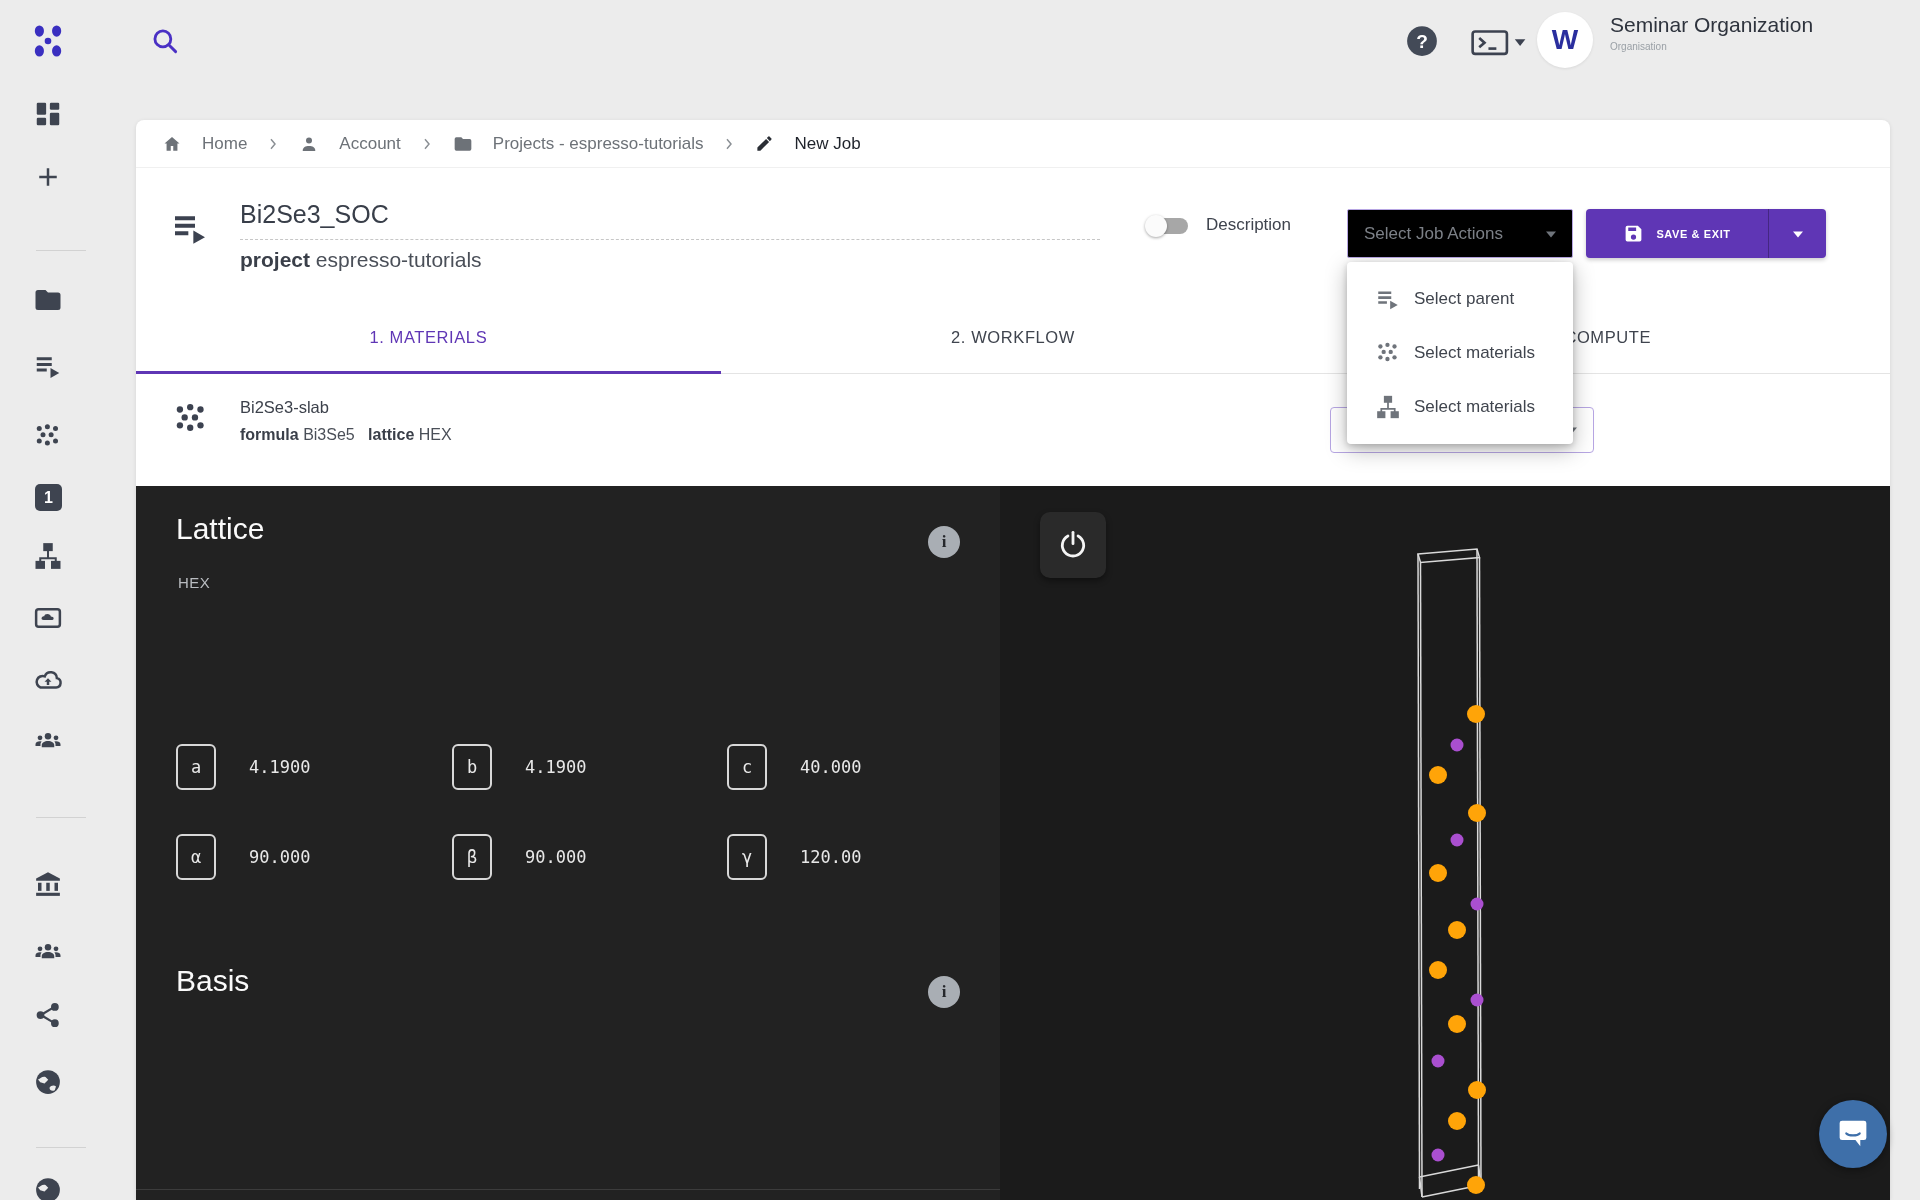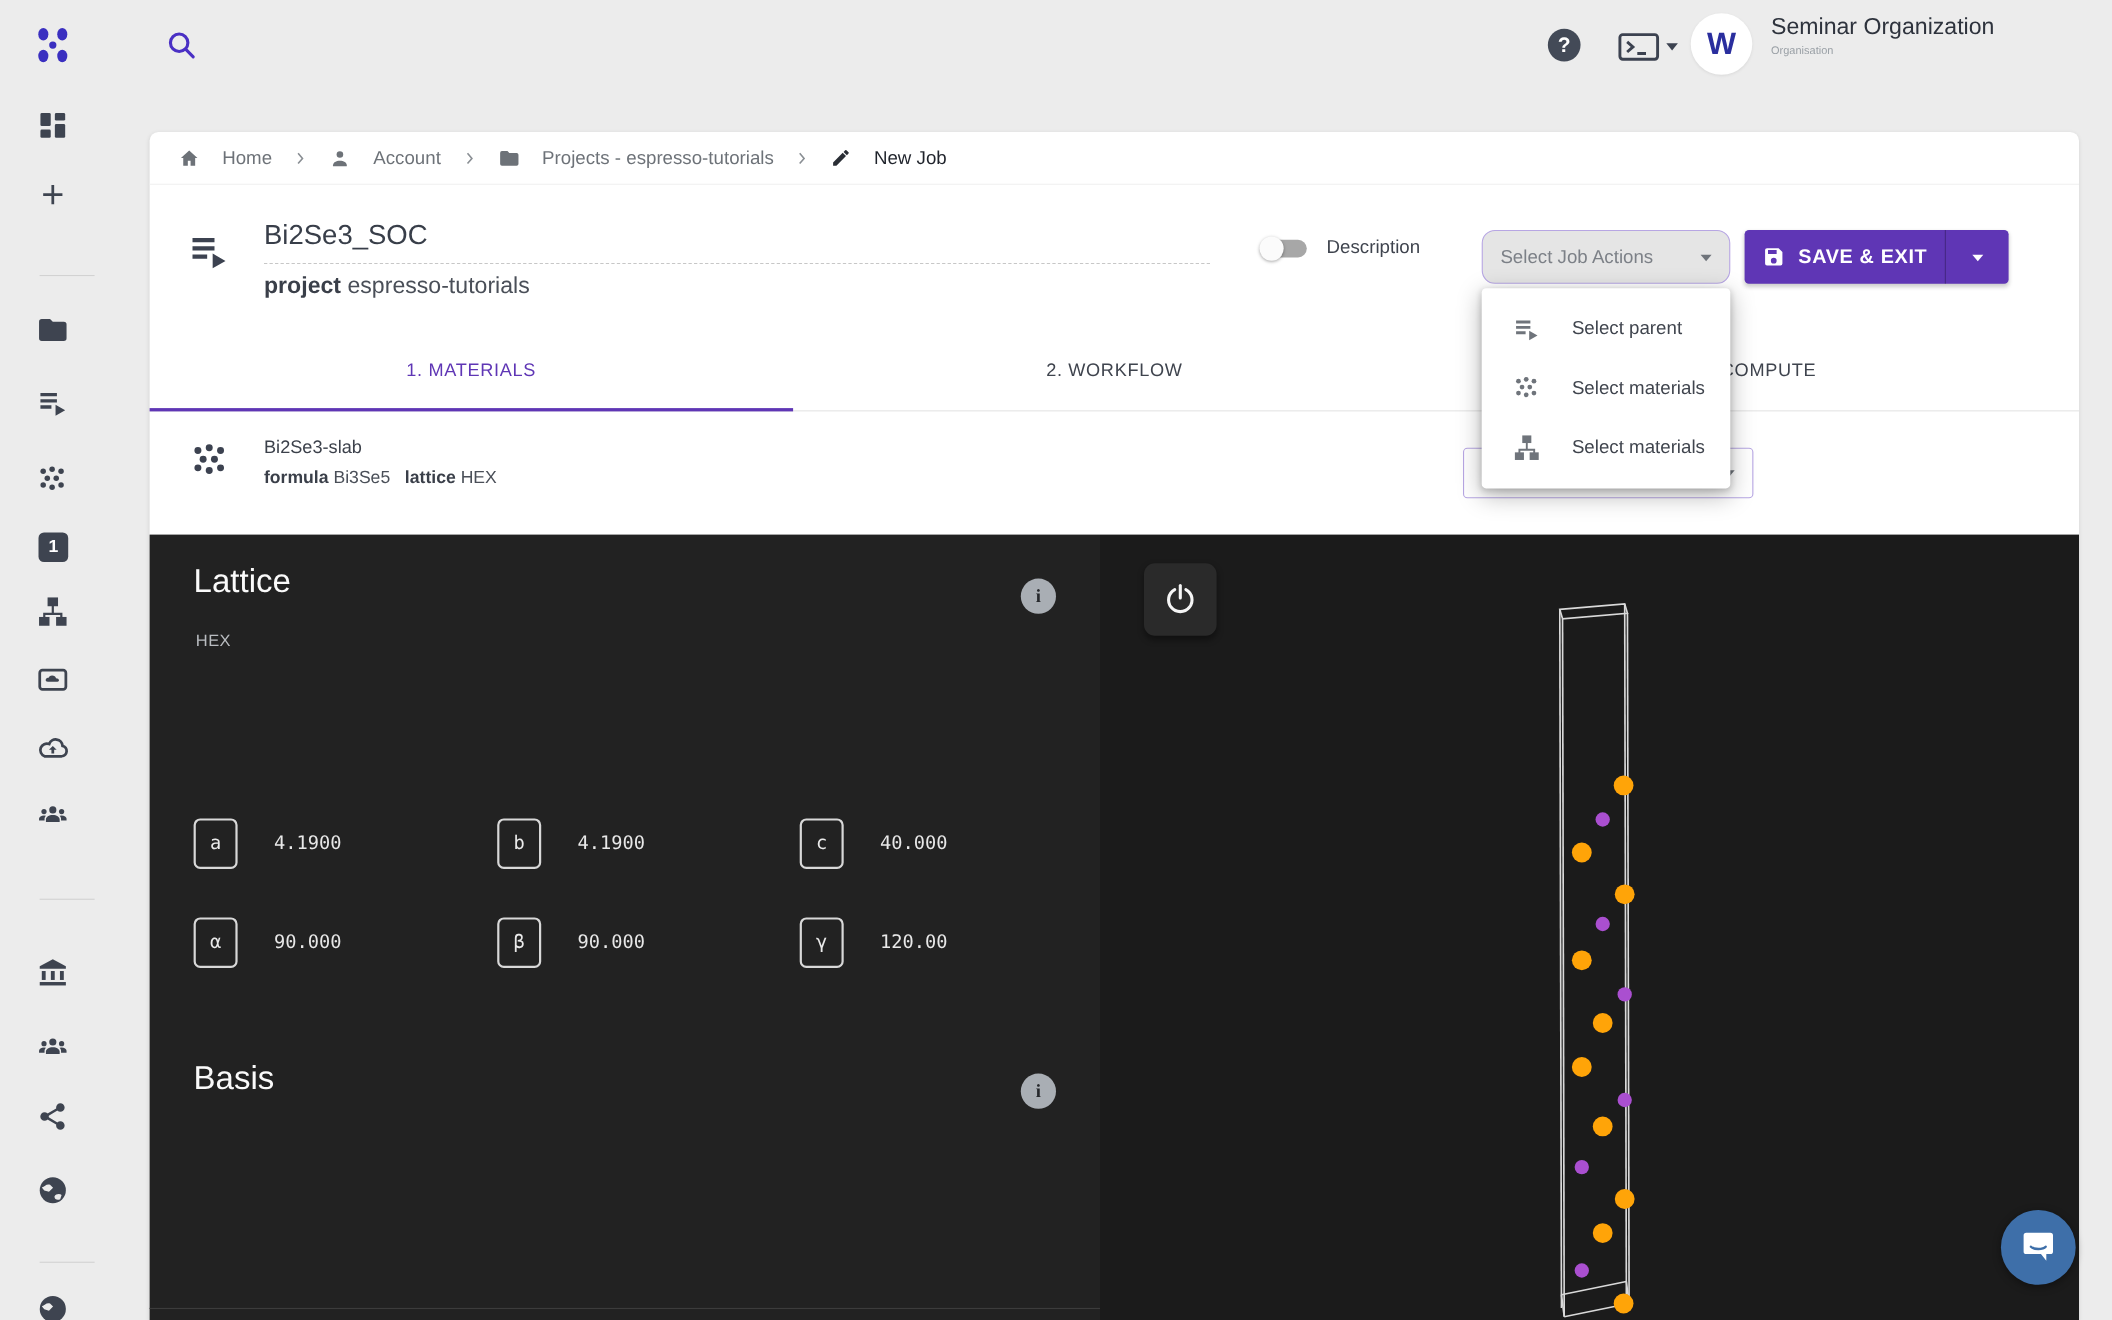--- a/index.html
+++ b/index.html
@@ -38,28 +38,28 @@
   .job-title { position:absolute; left:104px; top:80px; width:860px; font-size:25px;
     color:#383e49; padding-bottom:10px; border-bottom:1px dashed #c7c7c7; }
   .job-project { position:absolute; left:104px; top:128px; font-size:21px; color:#4a4f58; }
   .job-project b { font-weight:bold; color:#3a3f49; }
   .toggle { position:absolute; left:1012px; top:98px; width:40px; height:16px;
     background:#a7a7a7; border-radius:8px; cursor:pointer; }
   .toggle .knob { position:absolute; left:-3px; top:-3px; width:22px; height:22px;
     border-radius:50%; background:#fbfbfb; box-shadow:0 1px 3px rgba(0,0,0,.35); }
   .desc-label { position:absolute; left:1070px; top:95px; font-size:17px; color:#3f444e; }
   .select-actions { position:absolute; left:1211px; top:89px; width:226px; height:49px;
-    border:1px solid #b7a6e3; border-radius:12px; background:#e5e5e5; display:flex;
+    border:1px solid #b7a6e3; border-radius:2px; background:#000000; display:flex;
     align-items:center; padding:0 14px 0 16px; cursor:pointer; }
   .select-actions span { flex:1; font-size:17px; color:#7c8087; }
   .save-btn { position:absolute; left:1450px; top:89px; width:240px; height:49px;
     background:#5f36b5; border-radius:4px; display:flex; color:#fff; cursor:pointer;
     box-shadow:0 2px 4px rgba(0,0,0,.2); }
   .save-main { flex:1; display:flex; align-items:center; justify-content:center; gap:12px;
-    font-size:18px; font-weight:bold; letter-spacing:.6px; }
+    font-size:11px; font-weight:bold; letter-spacing:.6px; }
   .save-caret { width:58px; display:flex; align-items:center; justify-content:center;
     border-left:1px solid rgba(0,0,0,.28); }
 
   
   .tabs { position:absolute; left:0; top:182px; width:100%; height:72px; display:flex;
     border-bottom:1px solid #e4e4e4; }
   .tab { flex:1; display:flex; align-items:center; justify-content:center; font-size:16.5px;
     font-weight:500; letter-spacing:.6px; color:#3f444e; cursor:pointer; position:relative; }
   .tab.active { color:#5f36b5; }
   .tab.active::after { content:""; position:absolute; left:0; bottom:-1px; width:100%;
@@ -76,21 +76,21 @@
     border:1px solid #cfcfcf; border-radius:8px; display:flex; background:#fff; }
   .pager .pg-btn { width:66px; display:flex; align-items:center; justify-content:center; cursor:pointer; }
   .pager .pg-label { flex:1; display:flex; align-items:center; justify-content:center;
     font-size:15px; font-weight:500; letter-spacing:1px; color:#3c414b;
     border-left:1px solid #d8d8d8; border-right:1px solid #d8d8d8; }
 
   
   .menu { position:absolute; left:1211px; top:142px; width:226px; height:182px; background:#fff;
     border-radius:4px; box-shadow:0 6px 22px rgba(0,0,0,.28), 0 2px 6px rgba(0,0,0,.18);
     z-index:50; padding-top:10px; }
-  .menu-item { height:54px; display:flex; align-items:center; padding-left:28px; gap:28px;
+  .menu-item { height:54px; display:flex; align-items:center; padding-left:28px; gap:13px;
     font-size:17px; color:#40454e; cursor:pointer; }
 
   
   .panel-left { position:absolute; left:0; top:366px; width:864px; height:714px; background:#222222; }
   .panel-title { position:absolute; left:40px; font-size:30px; font-weight:500; color:#fafafa; }
   .info-dot { position:absolute; width:32px; height:32px; border-radius:50%; background:#a9aeb4;
     color:#26282c; font-size:17px; font-weight:bold; font-family:"Liberation Serif", serif;
     display:flex; align-items:center; justify-content:center; cursor:pointer; }
   .hex-sub { position:absolute; left:42px; top:88px; font-size:15px; color:#b9bcc0;
     letter-spacing:.4px; }

